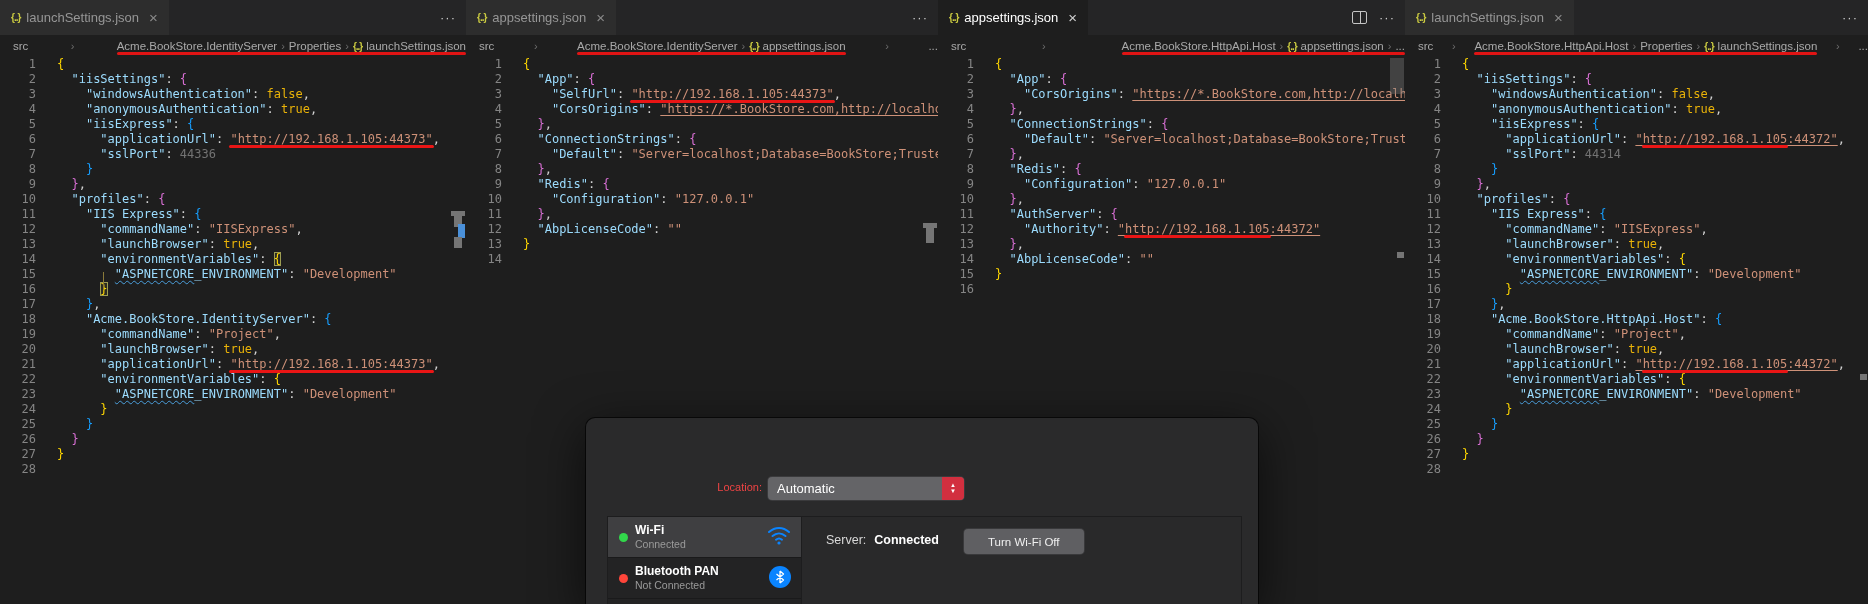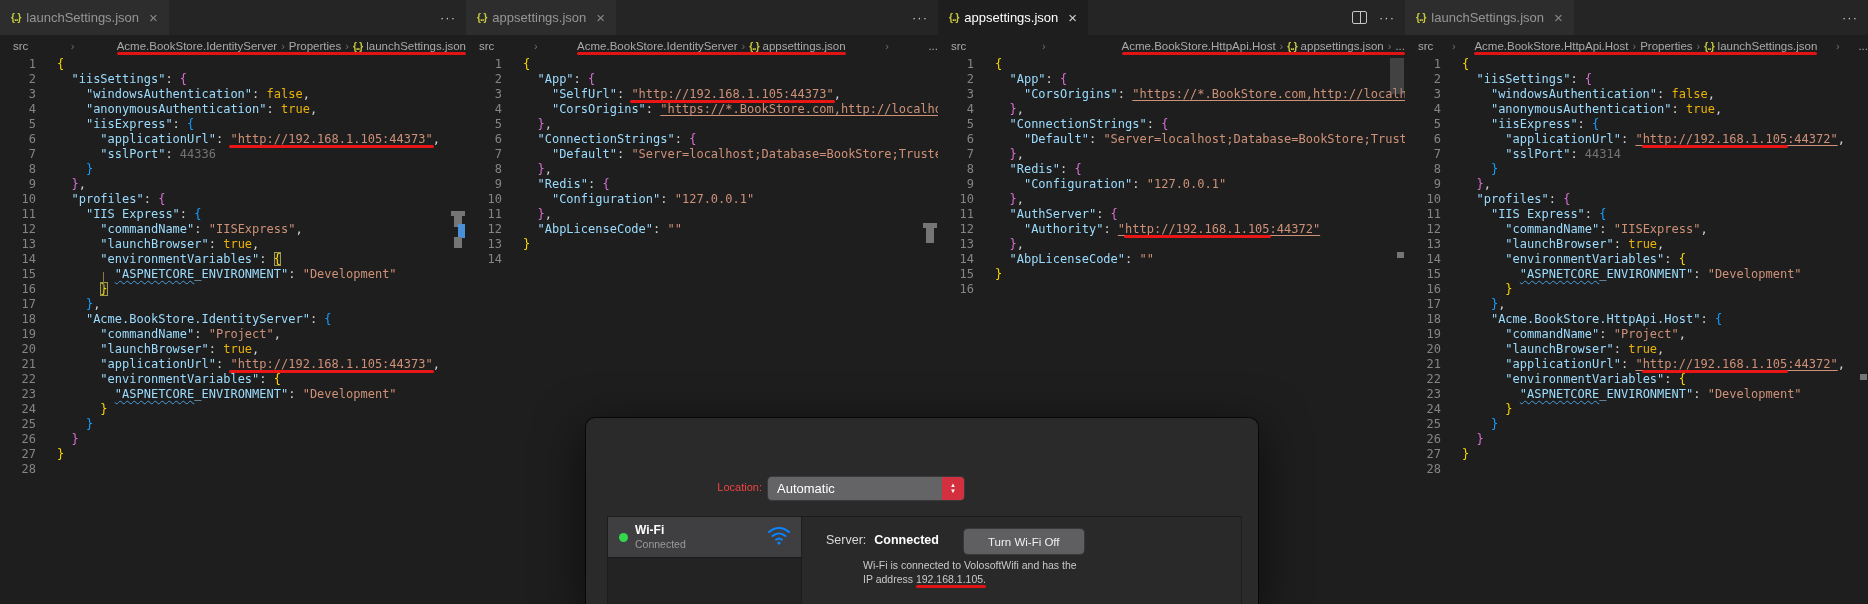--- a/index.html
+++ b/index.html
@@ -367,27 +367,35 @@
           <span class="svcstat">Connected</span>
           <span class="svcicon">
             <svg width="24" height="20" viewBox="0 0 24 20">
                 <path d="M2 7 C8 1.5 16 1.5 22 7" stroke="#0a84ff" stroke-width="2" fill="none" stroke-linecap="round"></path>
                 <path d="M5.5 11 C9.5 7.5 14.5 7.5 18.5 11" stroke="#0a84ff" stroke-width="2" fill="none" stroke-linecap="round"></path>
                 <path d="M9 14.7 C10.8 13.2 13.2 13.2 15 14.7" stroke="#0a84ff" stroke-width="2" fill="none" stroke-linecap="round"></path>
                 <circle cx="12" cy="18" r="1.6" fill="#0a84ff"></circle>
               </svg>
           </span>
         </div>
+        <div class="svcrow">
+          <span class="svcdot dot-red"></span>
+          <span class="svcname">Bluetooth PAN</span>
+          <span class="svcstat">Not Connected</span>
+          <span class="svcicon">
+            <span class="bt-circle">
+                <svg width="10" height="14" viewBox="0 0 10 14">
+                  <path d="M5 1 L5 13 M5 1 L8.5 4 L1.5 10 M5 13 L8.5 10 L1.5 4" stroke="#ffffff" stroke-width="1.3" fill="none" stroke-linejoin="round"></path>
+                </svg>
+              </span>
+          </span>
+        </div>
       </div>
       <div class="statuspane">
         <div class="statusrow">
           <span class="statlbl">Server:</span>
           <span class="statval">Connected</span>
         </div>
         <div class="wifibtn">Turn Wi-Fi Off</div>
-        <div class="desc">
-          <span>Wi-Fi is connected to VolosoftWifi and has the</span><br>
-          <span>IP address </span><span class="ip">192.168.1.105.</span>
-        </div>
       </div>
     </div>
   </div>
 </div>
 
 </body></html>

